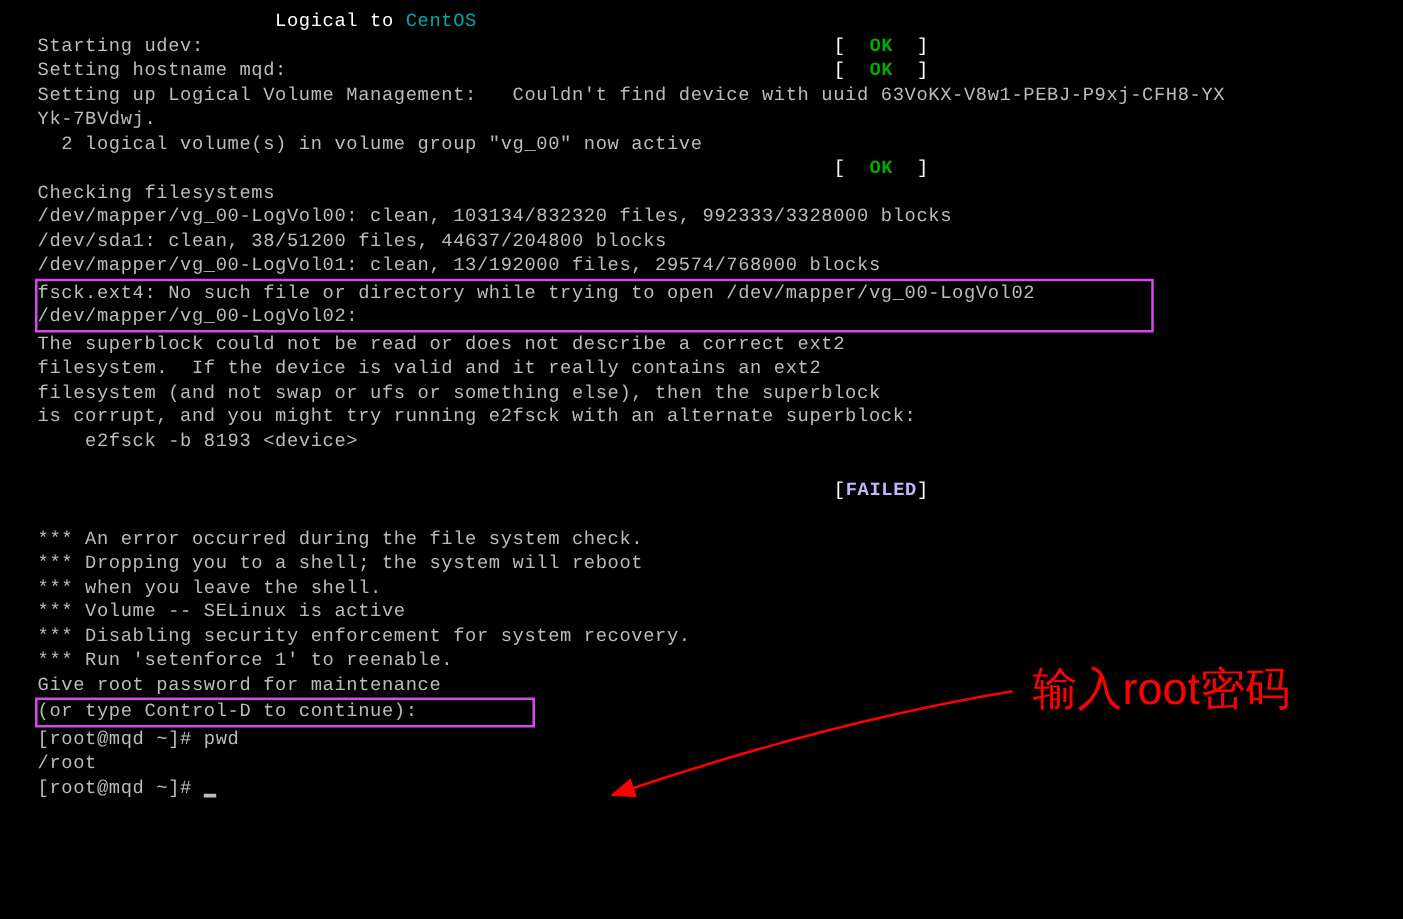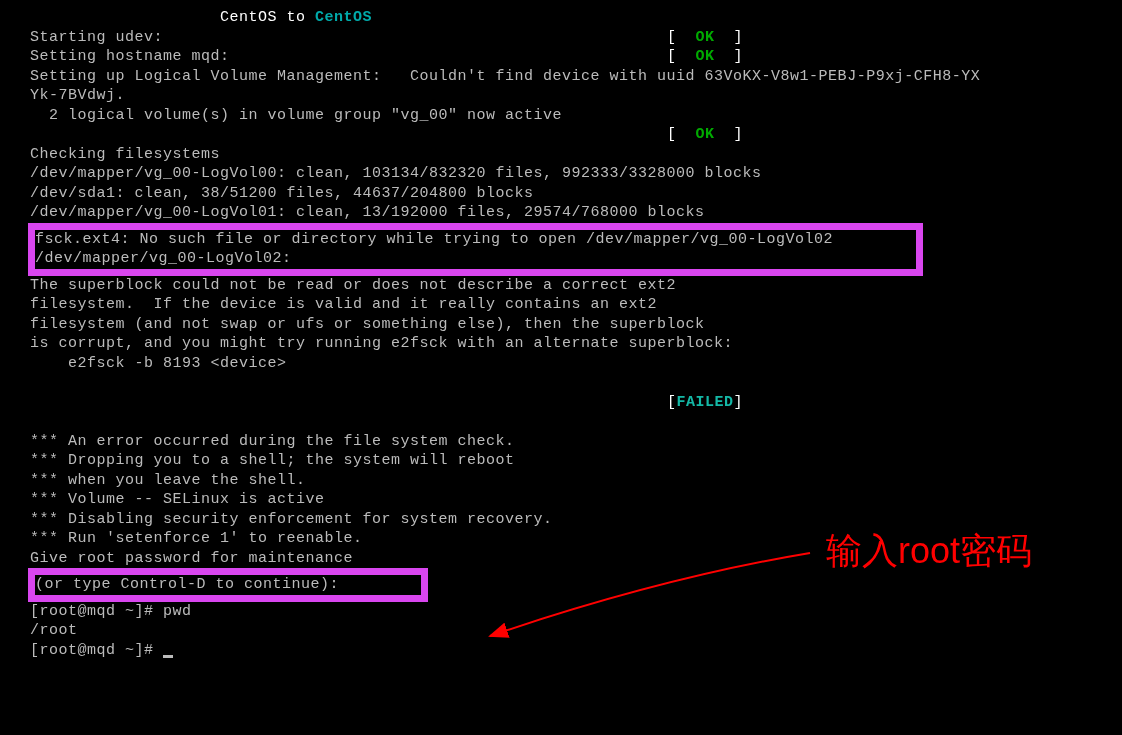--- a/index.html
+++ b/index.html
@@ -17,36 +17,36 @@
       width: 1122px;
       height: 735px;
       overflow: hidden;
       position: relative;
     }
     .white {
       color: #fff;
     }
     .cyan {
       color: #00aaaa;
-      font-weight: bold;
+      font-weight: normal;
     }
     .green {
       color: #00aa00;
       font-weight: bold;
     }
     .red {
-      color: #14b8a6;
+      color: #c4b5fd;
       font-weight: bold;
     }
     .line {
       white-space: pre;
       letter-spacing: 0.5px;
     }
     .redbox {
-      border: 7px solid #d946ef;
+      border: 2px solid #d946ef;
       display: inline-block;
       padding: 0;
       margin-left: -2px;
     }
     .annotation {
       position: absolute;
       color: #ff0000;
       font-size: 36px;
       font-family: 'SimSun', 'Microsoft YaHei', sans-serif;
       right: 90px;
@@ -73,21 +73,21 @@
     }
     .row {
       position: relative;
     }
   </style>
 </head>
 <body>
 
 
 
-<div class="line row"><span style="visibility:hidden">                    </span><span class="white">CentOS to </span><span class="cyan">CentOS</span></div>
+<div class="line row"><span style="visibility:hidden">                    </span><span class="white">Logical to </span><span class="cyan">CentOS</span></div>
 
 <div class="line row"><span>Starting udev:</span><span class="status-right" style="left:637px"><span class="white">[  </span><span class="green">OK</span><span class="white">  ]</span></span></div>
 
 <div class="line row"><span>Setting hostname mqd:</span><span class="status-right" style="left:637px"><span class="white">[  </span><span class="green">OK</span><span class="white">  ]</span></span></div>
 
 <div class="line">Setting up Logical Volume Management:   Couldn't find device with uuid 63VoKX-V8w1-PEBJ-P9xj-CFH8-YX</div>
 <div class="line">Yk-7BVdwj.</div>
 <div class="line">  2 logical volume(s) in volume group "vg_00" now active</div>
 
 <div class="line row"><span class="status-right" style="left:637px"><span class="white">[  </span><span class="green">OK</span><span class="white">  ]</span></span>&nbsp;</div>

